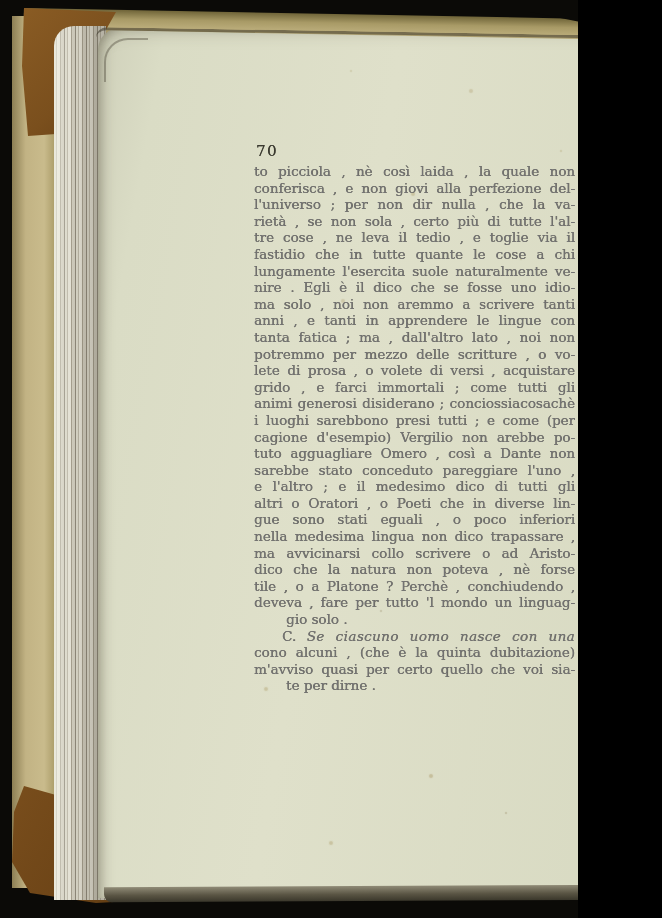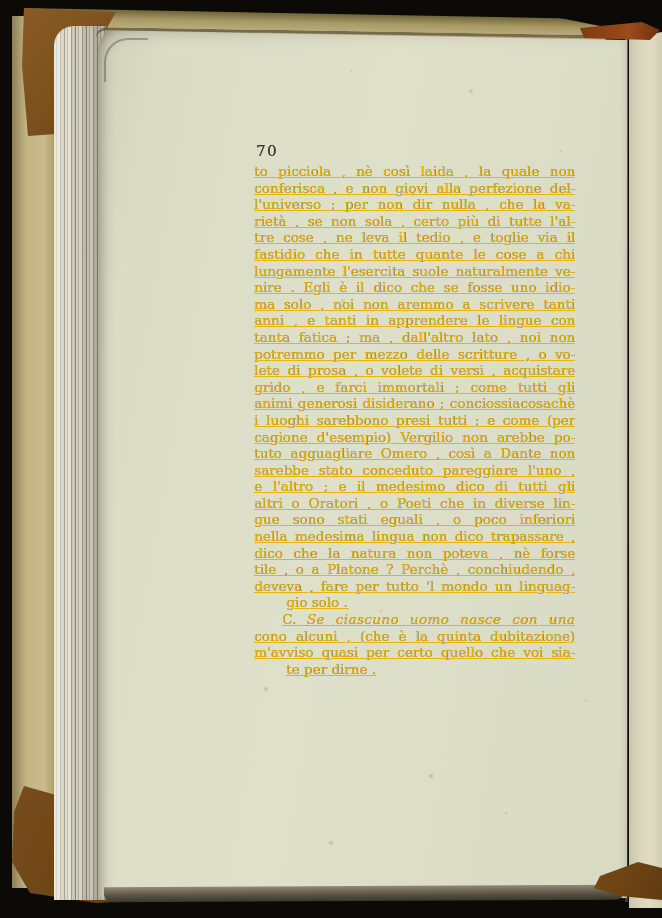--- a/index.html
+++ b/index.html
@@ -1,17 +1,17 @@
 <!DOCTYPE html>
 <html><head>
 <meta charset="utf-8">
 <style>
   html,body{margin:0;padding:0;background:#000;}
   .stage{
-    position:relative;width:662px;height:918px;overflow:hidden;
+    position:relative;width:578px;height:918px;overflow:hidden;
     background:#0b0a07;
     font-family:"DejaVu Serif","Liberation Serif",serif;
   }
   
   .edge-left{
     position:absolute;left:12px;top:16px;width:46px;height:872px;
     background:linear-gradient(90deg,#8d7f54,#c2b384 30%,#c9bb8c 70%,#a3945f);
   }
   
   .edge-top{
@@ -117,23 +117,22 @@
       350px 70px 1px 0 rgba(154,131,71,.25);
   }
   
   .page-number{
     position:absolute;left:256px;top:142px;
     font-size:15px;letter-spacing:1.5px;color:#3a392f;
     text-shadow:.3px 0 0 rgba(58,57,47,.8);
   }
   .text-block{
     position:absolute;left:254px;top:163px;width:321px;
-    font-size:13.5px;line-height:16.6px;color:#eab308;
+    font-size:13.5px;line-height:16.6px;color:#737373;
     text-shadow:.3px 0 0 rgba(64,62,52,.75);
-    text-decoration:underline;
   }
   .line{
     text-align:justify;text-align-last:justify;
     height:16.6px;overflow:hidden;
   }
   .line.last{text-align-last:left;margin-left:32px;}
   .line.indent{text-indent:28px;}
   .it{font-style:italic;letter-spacing:.4px;}
 </style>
 </head>
@@ -171,20 +170,21 @@
       <div class="line"><span>grido , e farci immortali ; come tutti gli</span></div>
       <div class="line"><span>animi generosi disiderano ; conciossiacosachè</span></div>
       <div class="line"><span>i luoghi sarebbono presi tutti ; e come (per</span></div>
       <div class="line"><span>cagione d'esempio) Vergilio non arebbe po-</span></div>
       <div class="line"><span>tuto agguagliare Omero , così a Dante non</span></div>
       <div class="line"><span>sarebbe stato conceduto pareggiare l'uno ,</span></div>
       <div class="line"><span>e l'altro ; e il medesimo dico di tutti gli</span></div>
       <div class="line"><span>altri o Oratori , o Poeti che in diverse lin-</span></div>
       <div class="line"><span>gue sono stati eguali , o poco inferiori</span></div>
       <div class="line"><span>nella medesima lingua non dico trapassare ,</span></div>
+      <div class="line"><span>ma avvicinarsi collo scrivere o ad Aristo-</span></div>
       <div class="line"><span>dico che la natura non poteva , nè forse</span></div>
       <div class="line"><span>tile , o a Platone ? Perchè , conchiudendo ,</span></div>
       <div class="line"><span>deveva , fare per tutto 'l mondo un linguag-</span></div>
       <div class="line last"><span>gio solo .</span></div>
       <div class="line indent"><span>C. </span><span class="it">Se ciascuno uomo nasce con una</span></div>
       <div class="line"><span>cono alcuni , (che è la quinta dubitazione)</span></div>
       <div class="line"><span>m'avviso quasi per certo quello che voi sia-</span></div>
       <div class="line last"><span>te per dirne .</span></div>
     </div>
 

